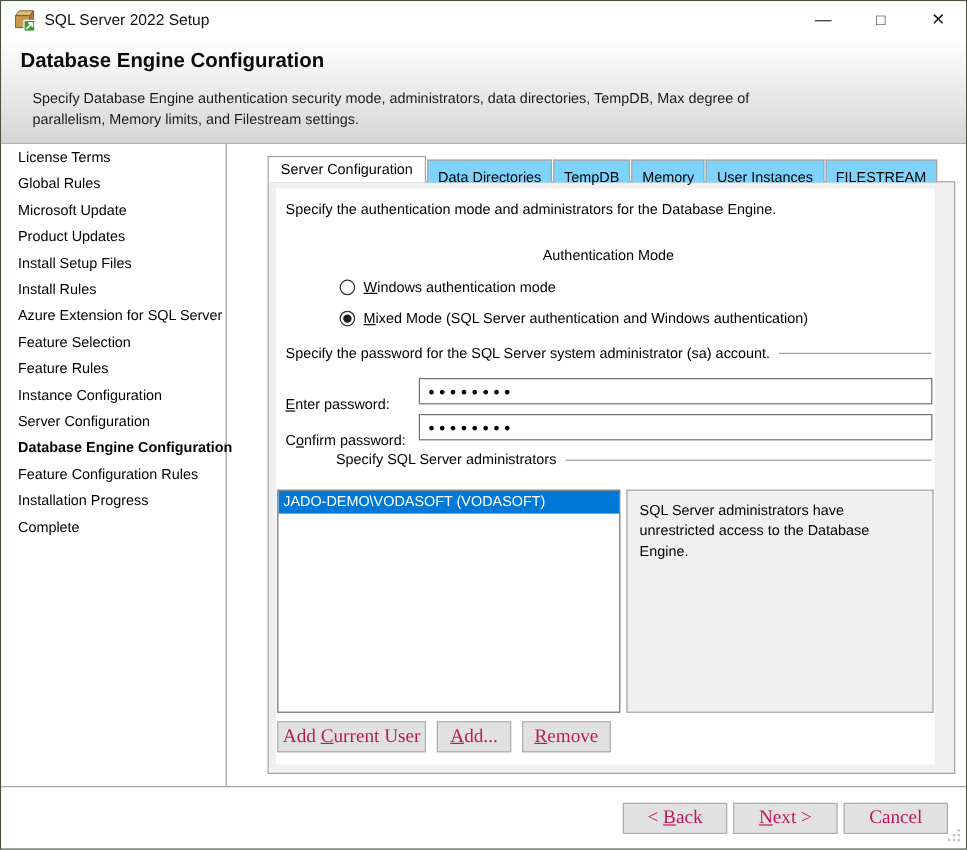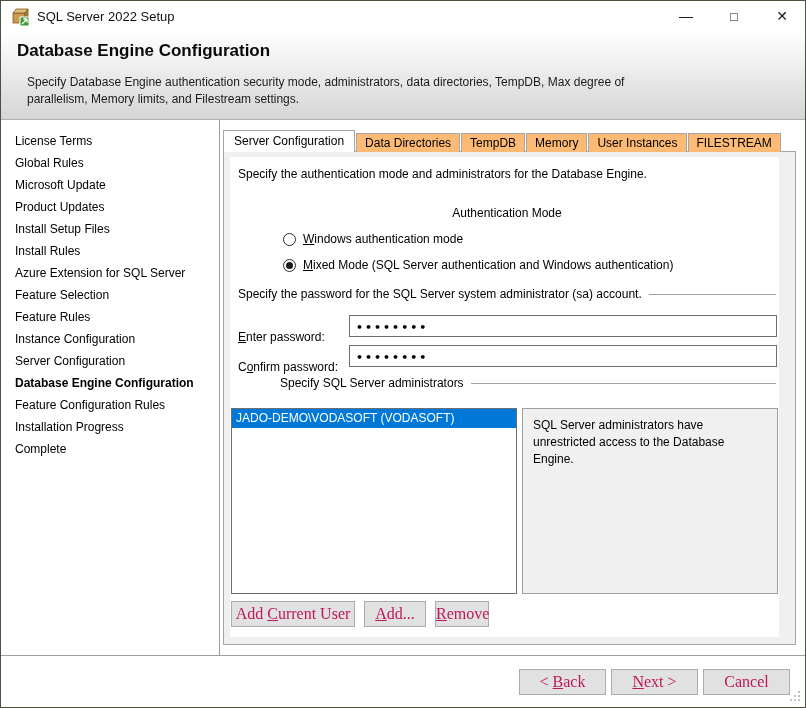--- a/index.html
+++ b/index.html
@@ -16,28 +16,28 @@
   .win-btn { position:absolute; top:0; width:46px; height:31px; text-align:center; line-height:31px; font-size:14px; color:#1a1a1a; cursor:default; }
   .win-btn.min { left:662px; }
   .win-btn.max { left:710px; font-size:13px; }
   .win-btn.close { left:758px; }
   
   .header { position:absolute; top:31px; left:0; right:0; height:88px;
     background:linear-gradient(#ffffff, #d5d5d5); border-bottom:1px solid #b0b0b0; }
   .header-title { position:absolute; left:16px; top:9px; margin:0; font-size:17px; font-weight:bold; color:#0a0a0a; }
   .header-desc { position:absolute; left:26px; top:42px; width:632px; margin:0; font-size:12px; line-height:17px; color:#1b1b1b; }
   
-  .sidebar { position:absolute; top:119px; left:0; width:219px; height:535px;
-    border-right:1px solid #9b9b9b; background:#fff; padding-top:10px; }
+  .sidebar { position:absolute; top:119px; left:0; width:188px; height:535px;
+    border-right:1px solid #9b9b9b; background:#fff; }
   .side-item { height:22px; line-height:22px; padding-left:14px; font-size:12px; white-space:nowrap; }
   .side-item.current { font-weight:bold; }
   
   .tabs { position:absolute; left:222px; top:130px; height:21px; display:flex; align-items:flex-end; z-index:3; }
-  .tab { background:#fdba74; border:1px solid #a5a5a5; border-bottom:none;
-    padding:0 8px; height:19px; line-height:18px; margin-right:1px; font-size:12px; white-space:nowrap; }
+  .tab { background:#7dd3fc; border:1px solid #a5a5a5; border-bottom:none;
+    padding:5px 8px; height:19px; line-height:18px; margin-right:1px; font-size:12px; white-space:nowrap; }
   .tab.active { background:#ffffff; height:22px; line-height:21px; padding:0 10px; }
   .tabpanel { position:absolute; left:222px; top:150px; width:573px; height:494px;
     background:#f0f0f0; border:1px solid #a5a5a5; z-index:1; }
   .inner { position:absolute; left:6px; top:5px; width:549px; height:480px; background:#ffffff; }
   
   .instruction { position:absolute; left:8px; top:10px; right:6px; }
   .group-row { position:absolute; left:8px; right:3px; display:flex; align-items:center; white-space:nowrap; }
   .group-row .gline { flex:1; height:1px; background:#9f9f9f; margin-left:7px; min-width:10px; }
   .radio-row { position:absolute; left:9px; display:flex; align-items:center;padding-left:44px; }
   .radio { width:13px; height:13px; border:1px solid #2e2e2e; border-radius:50%; background:#fff; position:relative; margin-right:7px; flex:none; }
@@ -50,21 +50,21 @@
   .listbox { position:absolute; left:1px; top:251px; width:286px; height:186px;
     border:1px solid #6e6e6e; background:#fff; overflow:hidden; }
   .list-item.selected { height:19px; line-height:19px; background:#0078d7; color:#fff;
     padding-left:4px; font-size:12px; white-space:nowrap; overflow:hidden; }
   .infopanel { position:absolute; left:292px; top:251px; width:256px; height:186px;
     background:#f0f0f0; border:1px solid #a0a0a0; padding:8px 12px 8px 10px; line-height:17px; }
   .btn { position:absolute; height:26px; background:#e1e1e1; border:1px solid #acacac;
     font-family:Liberation Serif, serif; font-size:16px; text-align:center; line-height:24px; color:#be185d; padding:0; }
   .btn-adduser { left:1px; top:444px; width:124px; }
   .btn-add { left:134px; top:444px; width:62px; }
-  .btn-remove { left:205px; top:444px; width:54px; }
+  .btn-remove { left:205px; top:444px; width:74px; }
   
   .footer { position:absolute; left:0; right:0; top:654px; height:52px; border-top:1px solid #9e9e9e; background:#fff; }
   .btn-back { left:518px; top:13px; width:87px; }
   .btn-next { left:610px; top:13px; width:87px;text-align:center; }
   .btn-cancel { left:702px; top:13px; width:87px; }
   .u { text-decoration:underline; }
   .grip { position:absolute; right:5px; bottom:4px; width:12px; height:12px; }
   .grip i { position:absolute; width:2px; height:2px; background:#c3c3c3;
     box-shadow: 0 0 #c3c3c3, -4px 4px #c3c3c3, 0 4px #c3c3c3, -8px 8px #c3c3c3, -4px 8px #c3c3c3, 0 8px #c3c3c3; right:0; top:0; }
 </style>

